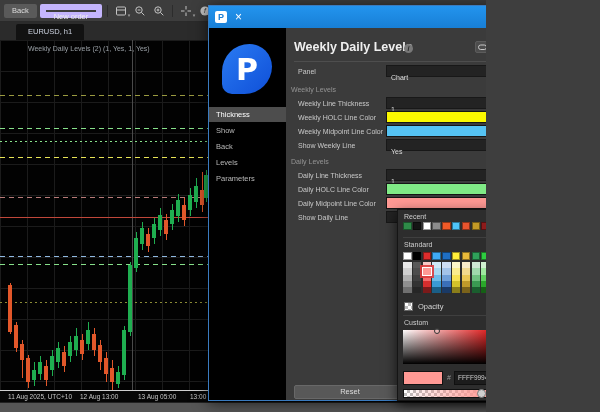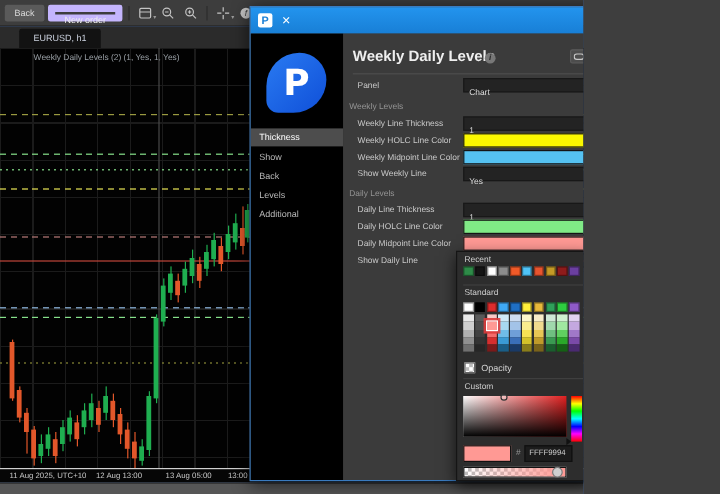--- a/index.html
+++ b/index.html
@@ -59,21 +59,21 @@
   .frow .seclbl{position:absolute;left:5px;font-size:7px;color:#949494;line-height:13px;}
   .ctrl{position:absolute;left:100px;top:0;width:132px;height:12px;background:#232323;border:1px solid #181818;}
   .ctrl .val{font-size:7px;color:#ddd;padding-left:4px;line-height:10px;}
   .ctrl .caret{position:absolute;right:3px;top:2px;font-size:6px;color:#999;line-height:7px;}
   .ctrl .steps{position:absolute;right:2px;top:0px;font-size:4.5px;color:#999;line-height:5px;text-align:center;}
   .ctrl.swatch{border:1px solid #151515;}
   #reset-btn{position:absolute;left:8px;top:357px;width:112px;height:14px;background:#585858;border:1px solid #686868;border-radius:2px;color:#ddd;font-size:7.5px;text-align:center;line-height:12px;}
   #ok-btn{position:absolute;left:217px;top:356px;width:30px;height:16px;background:#18a052;border:1px solid #0d7a3a;border-radius:2px;}
 
   
-  #picker{position:absolute;left:380px;top:209px;width:112px;height:192px;background:#2d2d2d;border:1px solid #151515;box-shadow:0 4px 12px rgba(0,0,0,.7);z-index:60;}
+  #picker{position:absolute;left:397px;top:209px;width:112px;height:192px;background:#2d2d2d;border:1px solid #151515;box-shadow:0 4px 12px rgba(0,0,0,.7);z-index:60;}
   .pk-label{position:absolute;left:6px;font-size:7px;color:#cfcfcf;}
   #pk-recent-row{position:absolute;left:5px;top:12px;display:flex;gap:1.3px;}
   .pk-cell{width:8.5px;height:8px;border:1px solid rgba(0,0,0,.4);}
   .pk-div{position:absolute;left:5px;right:5px;height:1px;background:#3f3f3f;}
   #pk-std-grid{position:absolute;left:5px;top:42px;display:flex;gap:1.3px;}
   .pk-col{display:flex;flex-direction:column;}
   .pk-main{width:8.5px;height:8px;border:1px solid rgba(0,0,0,.4);margin-bottom:2px;}
   .pk-shade{width:8.5px;height:6.3px;}
   .pk-shade.sel{outline:1.5px solid #fff;outline-offset:0;box-shadow:0 0 0 3px rgba(220,60,60,.9);z-index:2;}
   .checker{background-image:conic-gradient(#bbb 25%,#fff 0 50%,#bbb 0 75%,#fff 0);background-size:6px 6px;background-color:#fff;}
@@ -304,21 +304,21 @@
     <div id="dlg-body">
       <div id="dlg-left">
         <div id="p-logo">
             <span>P</span>
           </div>
         <div id="nav-list">
             <div class="nav-item sel" style="top: 79px;">Thickness</div>
             <div class="nav-item" style="top: 95px;">Show</div>
             <div class="nav-item" style="top: 111px;">Back</div>
             <div class="nav-item" style="top: 127px;">Levels</div>
-            <div class="nav-item" style="top: 143px;">Additional</div>
+            <div class="nav-item" style="top: 143px;">Parameters</div>
           </div>
       </div>
       <div id="dlg-main">
         <div id="hdr-title">Weekly Daily Levels</div>
         <div id="hdr-info">i</div>
         <div id="hdr-btns">
           <div class="hdr-btn">
             <svg width="9" height="7" viewBox="0 0 9 7">
                 <rect x="0.5" y="1" width="8" height="4.5" rx="2.2" fill="none" stroke="#c8c8c8"></rect>
               </svg>
@@ -376,20 +376,21 @@
             </div>
             <div class="frow" style="top: 169px;">
               <span class="lbl">Daily Midpoint Line Color</span>
               <div class="ctrl swatch" style="background: rgb(255, 153, 148);"></div>
             </div>
             <div class="frow" style="top: 183px;">
               <span class="lbl">Show Daily Line</span>
               <div class="ctrl"><span class="val"></span><span class="caret">▾</span></div>
             </div>
           </div>
+        <div id="reset-btn">Reset</div>
         <div id="ok-btn"></div>
       </div>
     </div>
   </div>
 
   <div id="picker">
     <div class="pk-label" style="top:3px">Recent</div>
     <div id="pk-recent-row">
         <div class="pk-cell" style="background: rgb(46, 139, 72);"></div>
         <div class="pk-cell" style="background: rgb(20, 20, 20);"></div>

